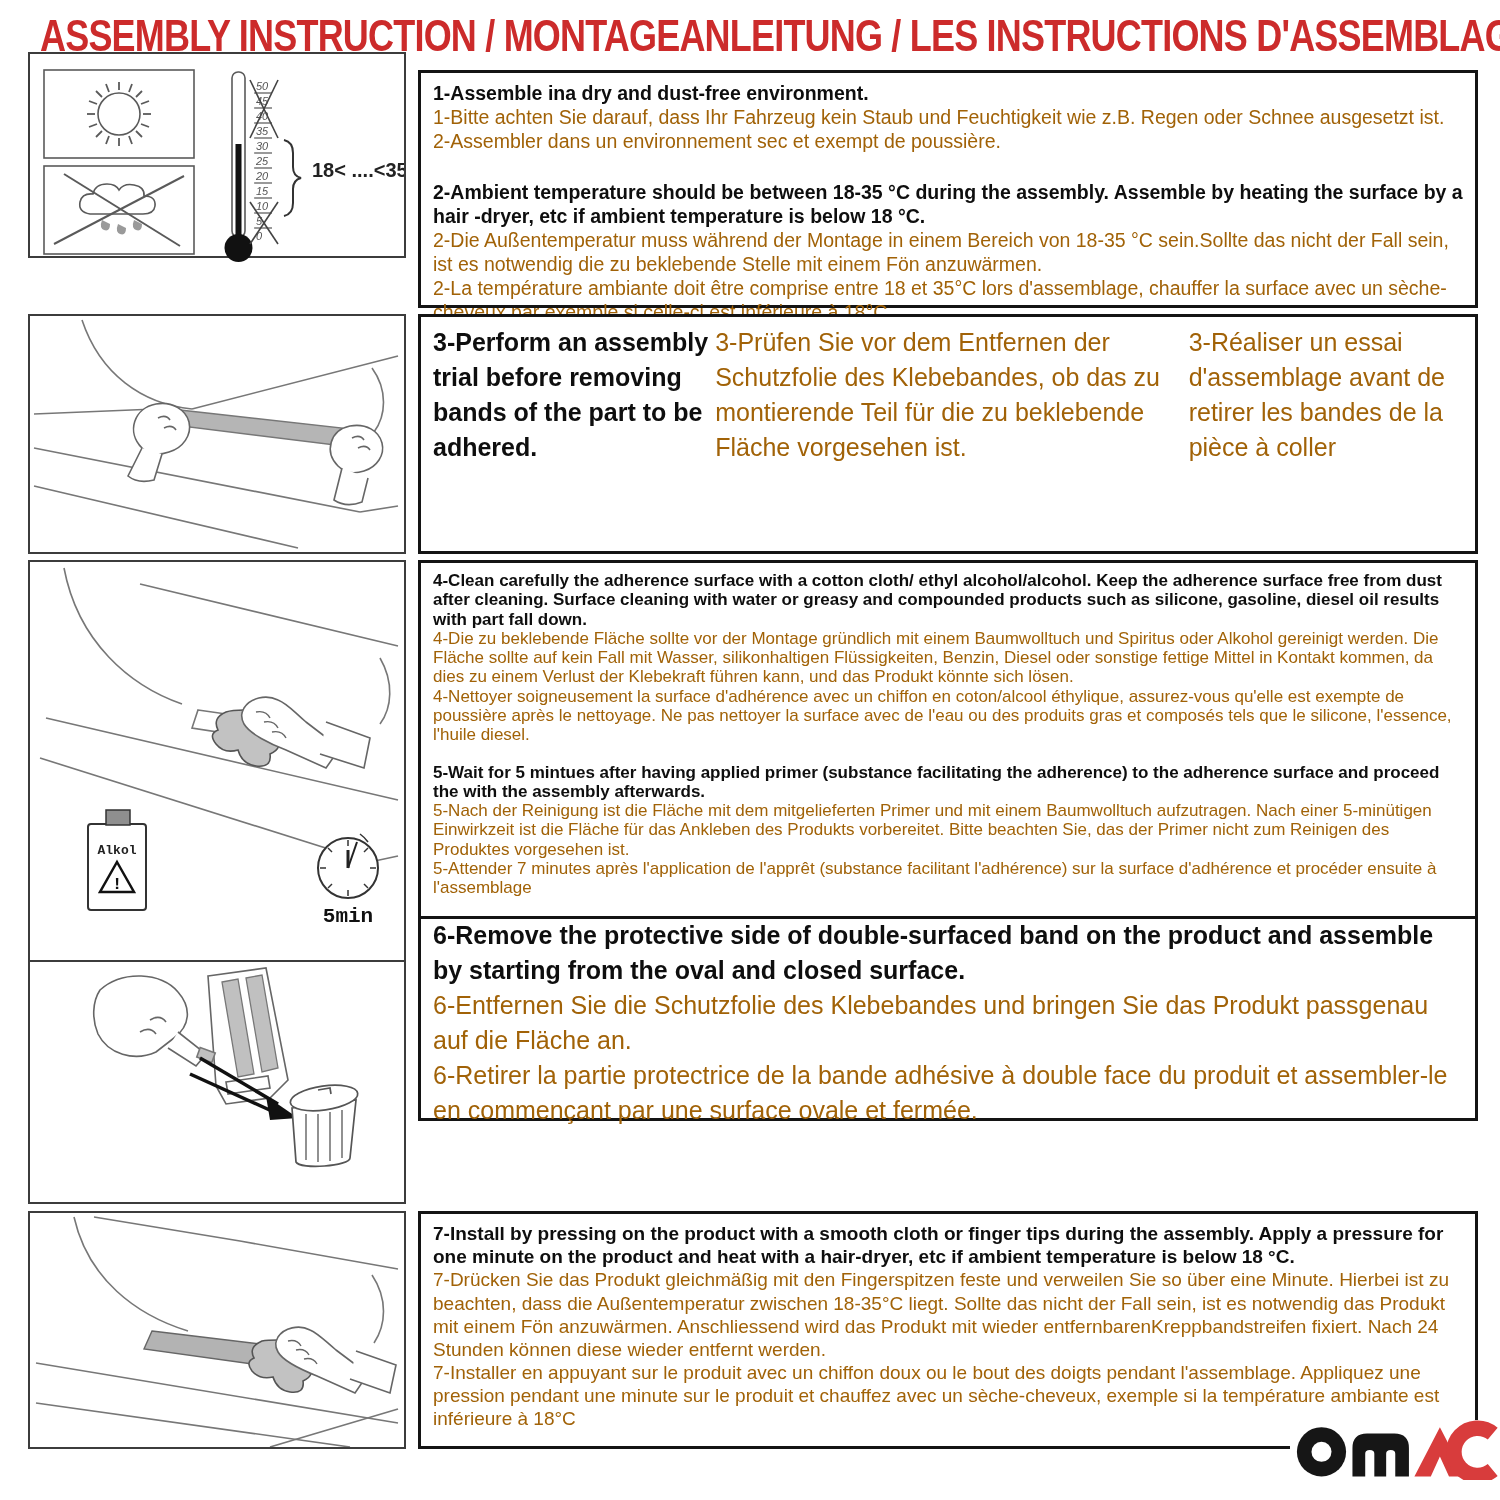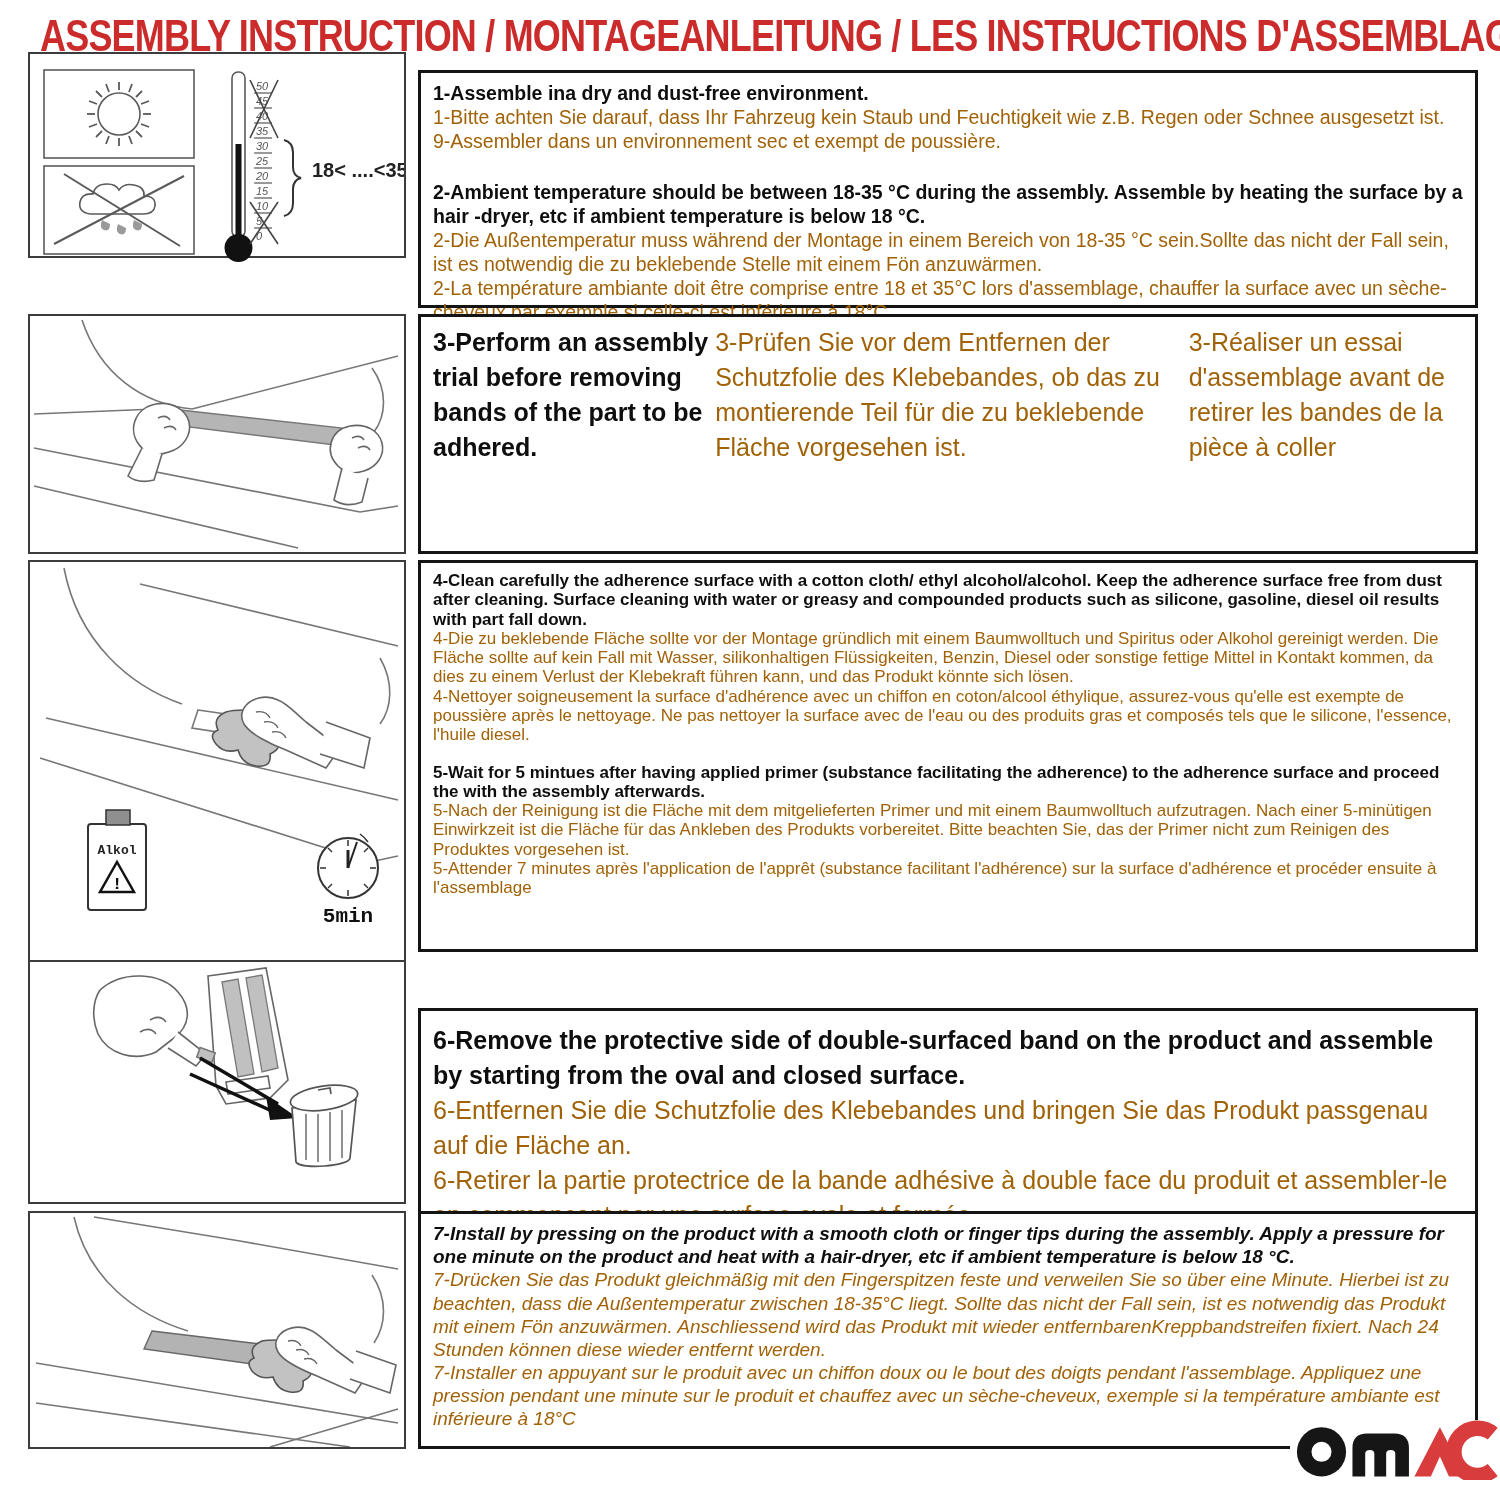--- a/index.html
+++ b/index.html
@@ -111,21 +111,21 @@
       </g>
 
       <path d="M254,86 q9,2 9,13 v14 q0,9 8,11 q-8,2 -8,11 v14 q0,11 -9,13" fill="none" stroke="#333" stroke-width="2"></path>
       <text x="282" y="123" font-size="20" font-weight="600" fill="#222">18&lt; ....&lt;35 C</text>
     </svg>
   </div>
 
   <div class="rbox s1" style="top:70px;height:238px;">
     <p class="en">1-Assemble ina dry and dust-free environment.</p>
     <p class="de">1-Bitte achten Sie darauf, dass Ihr Fahrzeug kein Staub und Feuchtigkeit wie z.B. Regen oder Schnee ausgesetzt ist.</p>
-    <p class="fr">9-Assembler dans un environnement sec et exempt de poussière.</p>
+    <p class="fr">2-Assembler dans un environnement sec et exempt de poussière.</p>
     <div class="gap-lg"></div>
     <p class="en">2-Ambient temperature should be between 18-35 °C  during the assembly. Assemble by heating the surface by a hair -dryer, etc if ambient temperature is below 18 °C.</p>
     <p class="de">2-Die Außentemperatur muss während der Montage in einem Bereich von 18-35 °C  sein.Sollte das nicht der Fall sein, ist es notwendig die zu beklebende Stelle mit einem Fön anzuwärmen.</p>
     <p class="fr">2-La température ambiante doit être comprise entre 18 et 35°C lors d'assemblage, chauffer la surface avec un sèche-cheveux par exemple si celle-ci est inférieure à 18°C.</p>
   </div>
 
   <div class="lbox" style="top:314px;height:240px;">
     <svg width="374" height="236" viewBox="0 0 374 236">
       <g stroke="#777" stroke-width="1.6" fill="none">
         <path d="M52,4 C70,58 112,88 162,93"></path>
@@ -250,21 +250,21 @@
         <g stroke-width="1.3">
           <line x1="276" y1="152" x2="276" y2="198"></line>
           <line x1="288" y1="152" x2="288" y2="200"></line>
           <line x1="300" y1="150" x2="300" y2="199"></line>
           <line x1="312" y1="148" x2="312" y2="196"></line>
         </g>
       </g>
     </svg>
   </div>
 
-  <div class="rbox s4" style="top:1008px;height:232px;">
+  <div class="rbox s4" style="top:916px;height:205px;">
     <p class="en">6-Remove the protective side of double-surfaced band on the product and assemble by starting from the oval and closed surface.</p>
     <p class="de">6-Entfernen Sie die Schutzfolie des Klebebandes und bringen Sie das Produkt passgenau auf die Fläche an.</p>
     <p class="fr">6-Retirer la partie protectrice de la bande adhésive à double face du produit et assembler-le en commençant par une surface ovale et fermée.</p>
   </div>
 
   <div class="lbox" style="top:1211px;height:238px;">
     <svg width="374" height="234" viewBox="0 0 374 234">
       <g stroke="#777" stroke-width="1.6" fill="none">
         <path d="M44,4 C58,66 106,102 158,118"></path>
         <path d="M64,4 L210,28 L368,56"></path>
@@ -279,21 +279,21 @@
         <path d="M232,128 q-14,6 -8,17 q-9,4 -2,13 q8,9 21,6 q4,13 17,15 q15,2 13,-11 q13,-6 6,-17 l-10,-13 q-8,-11 -21,-11 q-11,0 -16,1 z" fill="#c2c2c2" stroke="#555" stroke-width="1.6"></path>
         <path d="M248,124 c6,-9 21,-13 32,-7 c9,4 15,11 26,20 l32,24 l-13,19 l-38,-17 c-15,-6 -34,-15 -39,-24 c-4,-7 -2,-11 0,-15 z" fill="#fff" stroke="#666" stroke-width="1.6"></path>
         <path d="M258,128 q9,-2 13,5" fill="none" stroke="#666" stroke-width="1.4"></path>
         <path d="M266,137 q9,-2 13,5" fill="none" stroke="#666" stroke-width="1.4"></path>
         <path d="M274,146 q9,-2 13,5" fill="none" stroke="#666" stroke-width="1.4"></path>
         <path d="M326,138 L366,152 L360,180 L320,166" fill="#fff" stroke="#666" stroke-width="1.6"></path>
       </g>
     </svg>
   </div>
 
-  <div class="rbox s5" style="top:1211px;height:238px;font-style:italic;">
+  <div class="rbox s5" style="top:1211px;height:238px;">
     <p class="en">7-Install by pressing on the product with a smooth cloth or finger tips during the assembly. Apply a pressure for one minute on the product and heat with a hair-dryer, etc if ambient temperature is below 18 °C.</p>
     <p class="de">7-Drücken Sie das Produkt gleichmäßig mit den Fingerspitzen feste und verweilen Sie so über eine Minute. Hierbei ist zu beachten, dass die Außentemperatur zwischen 18-35°C liegt. Sollte das nicht der Fall sein, ist es notwendig das Produkt mit einem Fön anzuwärmen. Anschliessend wird das Produkt mit wieder entfernbarenKreppbandstreifen fixiert. Nach 24 Stunden können diese wieder entfernt werden.</p>
     <p class="fr">7-Installer en appuyant sur le produit avec un chiffon doux ou le bout des doigts pendant l'assemblage. Appliquez une pression pendant une minute sur le produit et chauffez avec un sèche-cheveux, exemple si la température ambiante est inférieure à 18°C</p>
   </div>
 
   <div class="logo">
     <svg width="204" height="60" viewBox="0 0 224 64">
 
       <circle cx="28" cy="34" r="27" fill="#161616"></circle>
       <circle cx="28" cy="34" r="11" fill="#ffffff"></circle>

